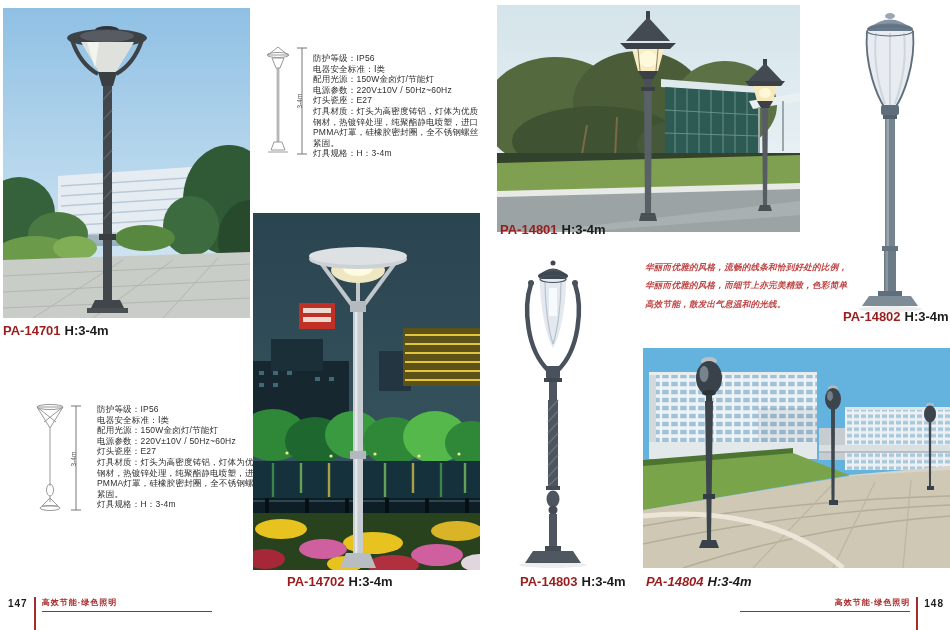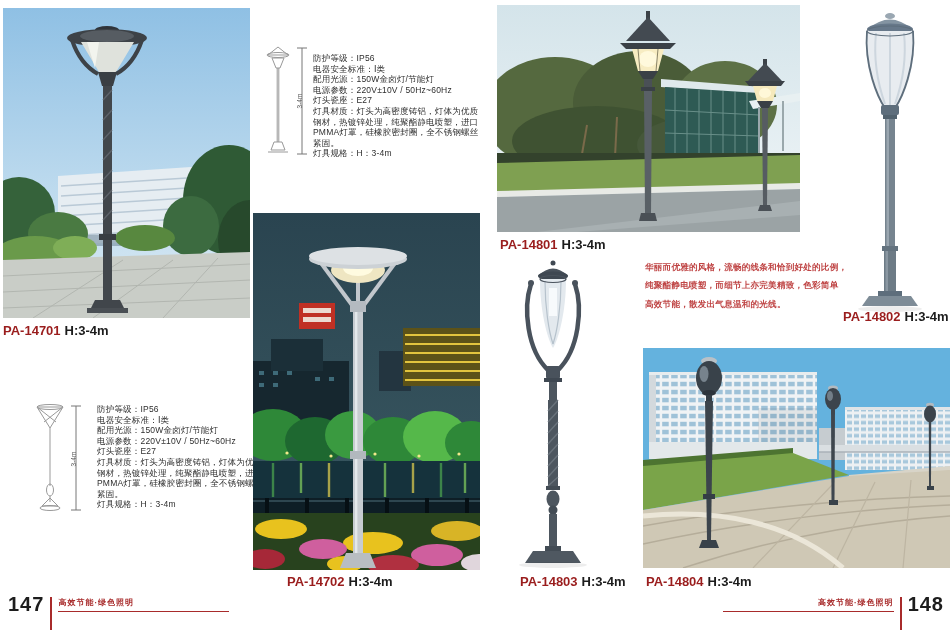--- a/index.html
+++ b/index.html
@@ -12,27 +12,27 @@
   .render{position:absolute;}
   .render svg{display:block;width:100%;height:100%;}
   .specs{position:absolute;width:170px;}
   .spec-line{
     font-size:8.5px;line-height:10.6px;font-weight:400;color:#2e2e2e;
     white-space:nowrap;letter-spacing:0.2px;
   }
   .plabel{position:absolute;white-space:nowrap;}
   .plabel .model{font-size:13px;font-weight:bold;color:#9a1d1d;}
   .plabel .ph{font-size:13px;font-weight:600;color:#1c1c1c;margin-left:4px;}
-  .desc{position:absolute;width:210px;}
+  .desc{position:absolute;width:210px;font-style:italic;}
   .desc-line{
     font-size:8.6px;line-height:18.4px;font-weight:600;color:#bf4444;
     white-space:nowrap;letter-spacing:0.2px;
   }
   .footer{position:absolute;display:flex;align-items:flex-start;}
-  .pnum{font-size:20px;font-weight:bold;color:#1d1d1d;letter-spacing:1px;line-height:14px;text-align:center;}
+  .pnum{font-size:10px;font-weight:bold;color:#1d1d1d;letter-spacing:1px;line-height:14px;text-align:center;}
   .fdiv{width:2px;height:33px;background:#a82b2b;margin:0 6px;flex:none;}
   .slog{
     font-size:8px;font-weight:bold;color:#a82b2b;letter-spacing:1px;
     border-bottom:1.5px solid #a82b2b;padding-bottom:3px;line-height:11px;
   }
   .slog.padr{padding-right:95px;}
   .slog.padl{padding-left:95px;text-align:right;}
   .ldraw{position:absolute;}
   .ldraw svg{display:block;width:100%;height:100%;}
 </style>
@@ -342,21 +342,21 @@
         <polygon points="248,76 288,76 284,81 252,81" fill="#3a4046"></polygon>
         <polygon points="256,81 280,81 276,96 260,96" fill="#f5e9bc"></polygon>
         <ellipse cx="268" cy="88" rx="6" ry="5" fill="#fff8d8"></ellipse>
         <polygon points="260,96 276,96 272,103 264,103" fill="#3a4046"></polygon>
         <polygon points="265,103 271,103 270,200 266,200" fill="#565c62"></polygon>
         <polygon points="263,200 273,200 275,206 261,206" fill="#4a5056"></polygon>
       </g>
     </svg>
   </div>
 
-  <div class="plabel" style="left:500px;top:235px;text-align:right;">
+  <div class="plabel" style="left:500px;top:220px;text-align:right;">
     <span class="model">PA-14801</span><span class="ph">H:3-4m</span>
   </div>
 
   <div class="render" style="left:852px;top:8px;width:76px;height:305px;">
     <svg viewBox="0 0 76 305">
       <ellipse cx="38" cy="8" rx="5" ry="3" fill="#9aa7b2"></ellipse>
       <path d="M16,21 Q38,2 60,21 Z" fill="#8494a2"></path>
       <ellipse cx="38" cy="21" rx="23" ry="5.5" fill="#67788a"></ellipse>
       <path d="M15,23 C11,55 22,86 32,99 L44,99 C54,86 65,55 61,23 Z" fill="#e8ecf0"></path>
       <path d="M24,25 C21,55 28,82 33,96" stroke="#cdd6de" stroke-width="2" fill="none"></path>
@@ -377,21 +377,21 @@
       <ellipse cx="38" cy="301" rx="32" ry="3" fill="#000" opacity="0.07"></ellipse>
     </svg>
   </div>
 
   <div class="plabel" style="left:843px;top:307px;">
     <span class="model">PA-14802</span><span class="ph">H:3-4m</span>
   </div>
 
   <div class="desc" style="left:645px;top:258px;">
     <div class="desc-line">华丽而优雅的风格，流畅的线条和恰到好处的比例，</div>
-    <div class="desc-line">纯聚酯静电喷塑，而细节上亦完美精致，色彩简单</div>
+    <div class="desc-line">华丽而优雅的风格，而细节上亦完美精致，色彩简单</div>
     <div class="desc-line">高效节能，散发出气息温和的光线。</div>
   </div>
 
   <div class="render" style="left:515px;top:256px;width:76px;height:312px;">
     <svg viewBox="0 0 76 312">
       <circle cx="38" cy="7" r="2.5" fill="#3f4852"></circle>
       <path d="M23,20 Q38,5 53,20 Z" fill="#49525c"></path>
       <ellipse cx="38" cy="20" rx="15" ry="4.5" fill="#3f4852"></ellipse>
       <path d="M25,23 C25,55 32,82 38,92 C44,82 51,55 51,23 Z" fill="#e3e9ee"></path>
       <rect x="34" y="32" width="8" height="28" fill="#f7fafc"></rect>
@@ -485,21 +485,21 @@
       </g>
       <g>
         <ellipse cx="287" cy="57" rx="4" ry="2.2" fill="#b2bac0"></ellipse>
         <ellipse cx="287" cy="66" rx="6" ry="8.5" fill="#3c444c"></ellipse>
         <polygon points="285.8,74 288.2,74 288,138 286,138" fill="#3e464e"></polygon>
         <rect x="284" y="138" width="7" height="4" fill="#39424a"></rect>
       </g>
     </svg>
   </div>
 
-  <div class="plabel" style="left:646px;top:572px;">
+  <div class="plabel" style="left:646px;top:572px;font-style:italic;">
     <span class="model">PA-14804</span><span class="ph">H:3-4m</span>
   </div>
 
   <div class="footer" style="right:6px;top:597px;">
     <span class="slog padl">高效节能·绿色照明</span>
     <span class="fdiv"></span>
     <span class="pnum">148</span>
   </div>
 
 </div>

